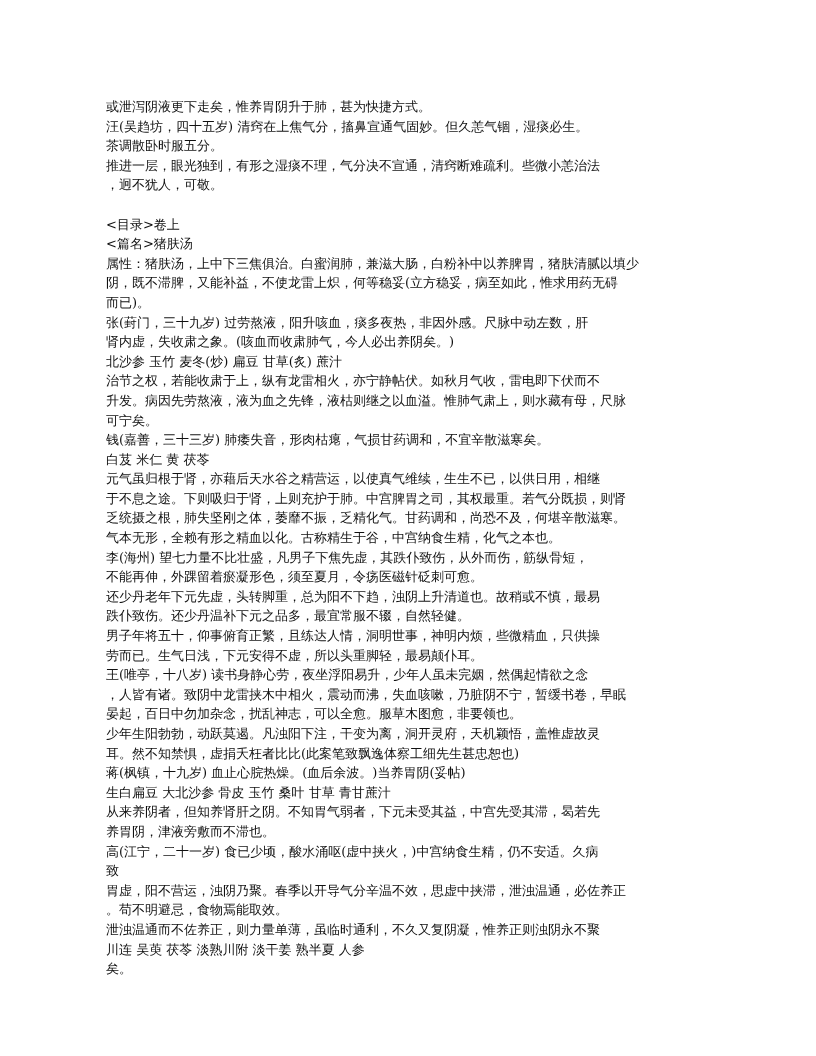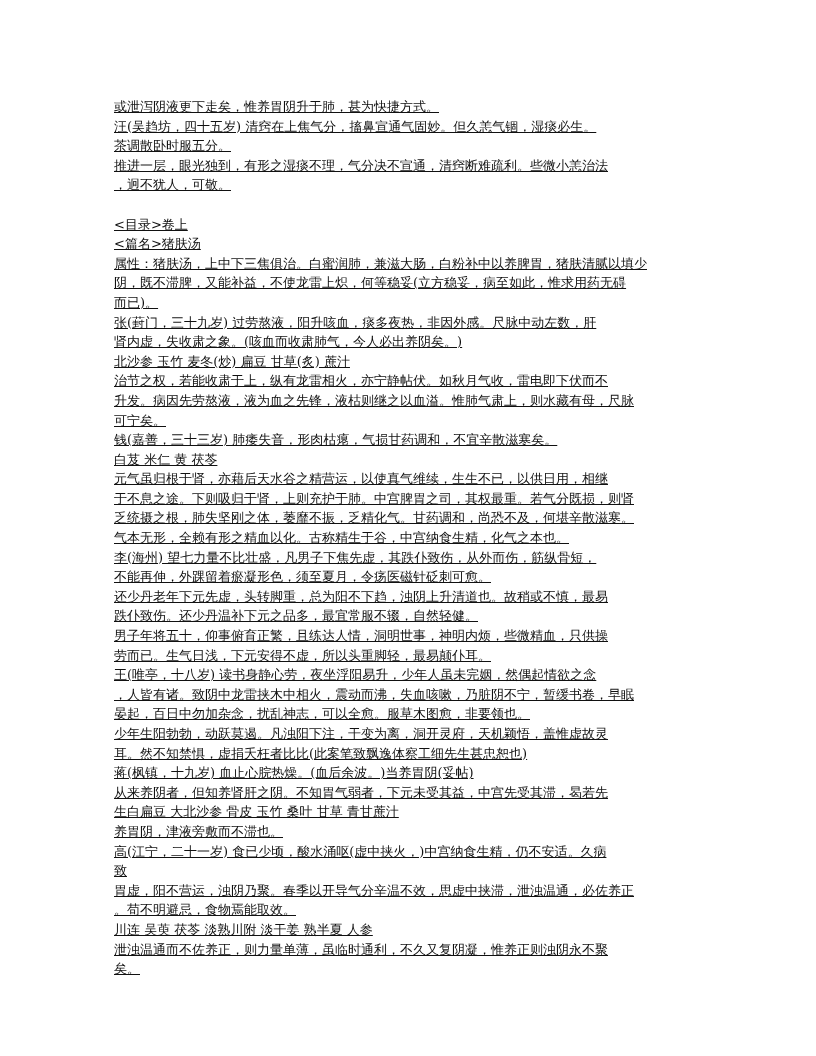--- a/index.html
+++ b/index.html
@@ -8,28 +8,27 @@
       background: #ffffff;
     }
     body {
       width: 816px;
       height: 1056px;
       position: relative;
       overflow: hidden;
     }
     .page {
       position: absolute;
-      left: 114px;
+      left: 106px;
       top: 97px;
       width: 600px;
       font-family: "DejaVu Serif", "Liberation Serif", serif;
       font-size: 13px;
       line-height: 19.6px;
       color: #111111;
-      text-decoration: underline;
     }
     .line {
       display: block;
       white-space: nowrap;
       height: 19.6px;
     }
     .blank {
       display: block;
       height: 19.6px;
     }
@@ -66,23 +65,23 @@
   <span class="line">还少丹老年下元先虚，头转脚重，总为阳不下趋，浊阴上升清道也。故稍或不慎，最易</span>
   <span class="line">跌仆致伤。还少丹温补下元之品多，最宜常服不辍，自然轻健。</span>
   <span class="line">男子年将五十，仰事俯育正繁，且练达人情，洞明世事，神明内烦，些微精血，只供操</span>
   <span class="line">劳而已。生气日浅，下元安得不虚，所以头重脚轻，最易颠仆耳。</span>
   <span class="line">王(唯亭，十八岁) 读书身静心劳，夜坐浮阳易升，少年人虽未完姻，然偶起情欲之念</span>
   <span class="line">，人皆有诸。致阴中龙雷挟木中相火，震动而沸，失血咳嗽，乃脏阴不宁，暂缓书卷，早眠</span>
   <span class="line">晏起，百日中勿加杂念，扰乱神志，可以全愈。服草木图愈，非要领也。</span>
   <span class="line">少年生阳勃勃，动跃莫遏。凡浊阳下注，干变为离，洞开灵府，天机颖悟，盖惟虚故灵</span>
   <span class="line">耳。然不知禁惧，虚捐夭枉者比比(此案笔致飘逸体察工细先生甚忠恕也)</span>
   <span class="line">蒋(枫镇，十九岁) 血止心脘热燥。(血后余波。)当养胃阴(妥帖)</span>
+  <span class="line">生白扁豆  大北沙参  骨皮  玉竹  桑叶  甘草  青甘蔗汁</span>
   <span class="line">从来养阴者，但知养肾肝之阴。不知胃气弱者，下元未受其益，中宫先受其滞，曷若先</span>
-  <span class="line">生白扁豆  大北沙参  骨皮  玉竹  桑叶  甘草  青甘蔗汁</span>
   <span class="line">养胃阴，津液旁敷而不滞也。</span>
   <span class="line">高(江宁，二十一岁) 食已少顷，酸水涌呕(虚中挟火，)中宫纳食生精，仍不安适。久病</span>
   <span class="line">致</span>
   <span class="line">胃虚，阳不营运，浊阴乃聚。春季以开导气分辛温不效，思虚中挟滞，泄浊温通，必佐养正</span>
   <span class="line">。苟不明避忌，食物焉能取效。</span>
+  <span class="line">泄浊温通而不佐养正，则力量单薄，虽临时通利，不久又复阴凝，惟养正则浊阴永不聚</span>
   <span class="line">川连  吴萸  茯苓  淡熟川附  淡干姜  熟半夏  人参</span>
-  <span class="line">泄浊温通而不佐养正，则力量单薄，虽临时通利，不久又复阴凝，惟养正则浊阴永不聚</span>
   <span class="line">矣。</span>
 </div>
 
 </body></html>

